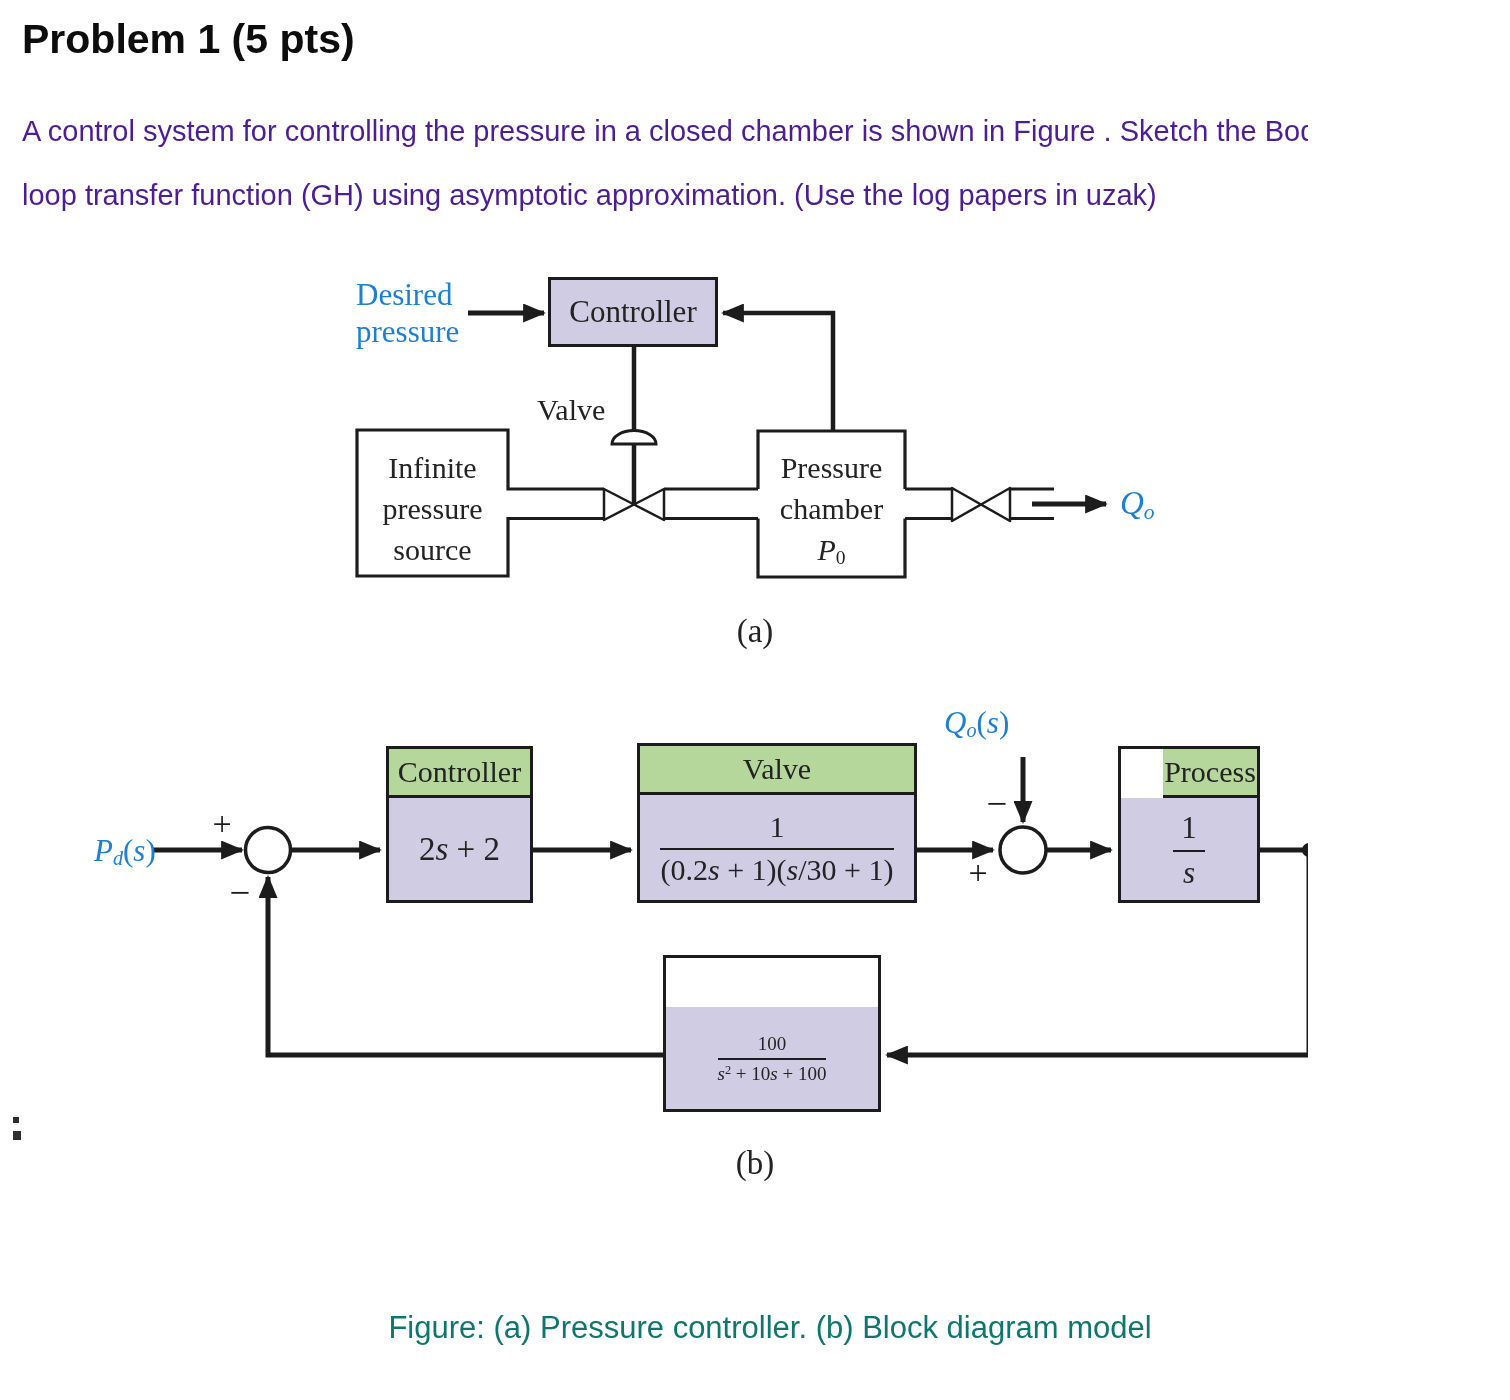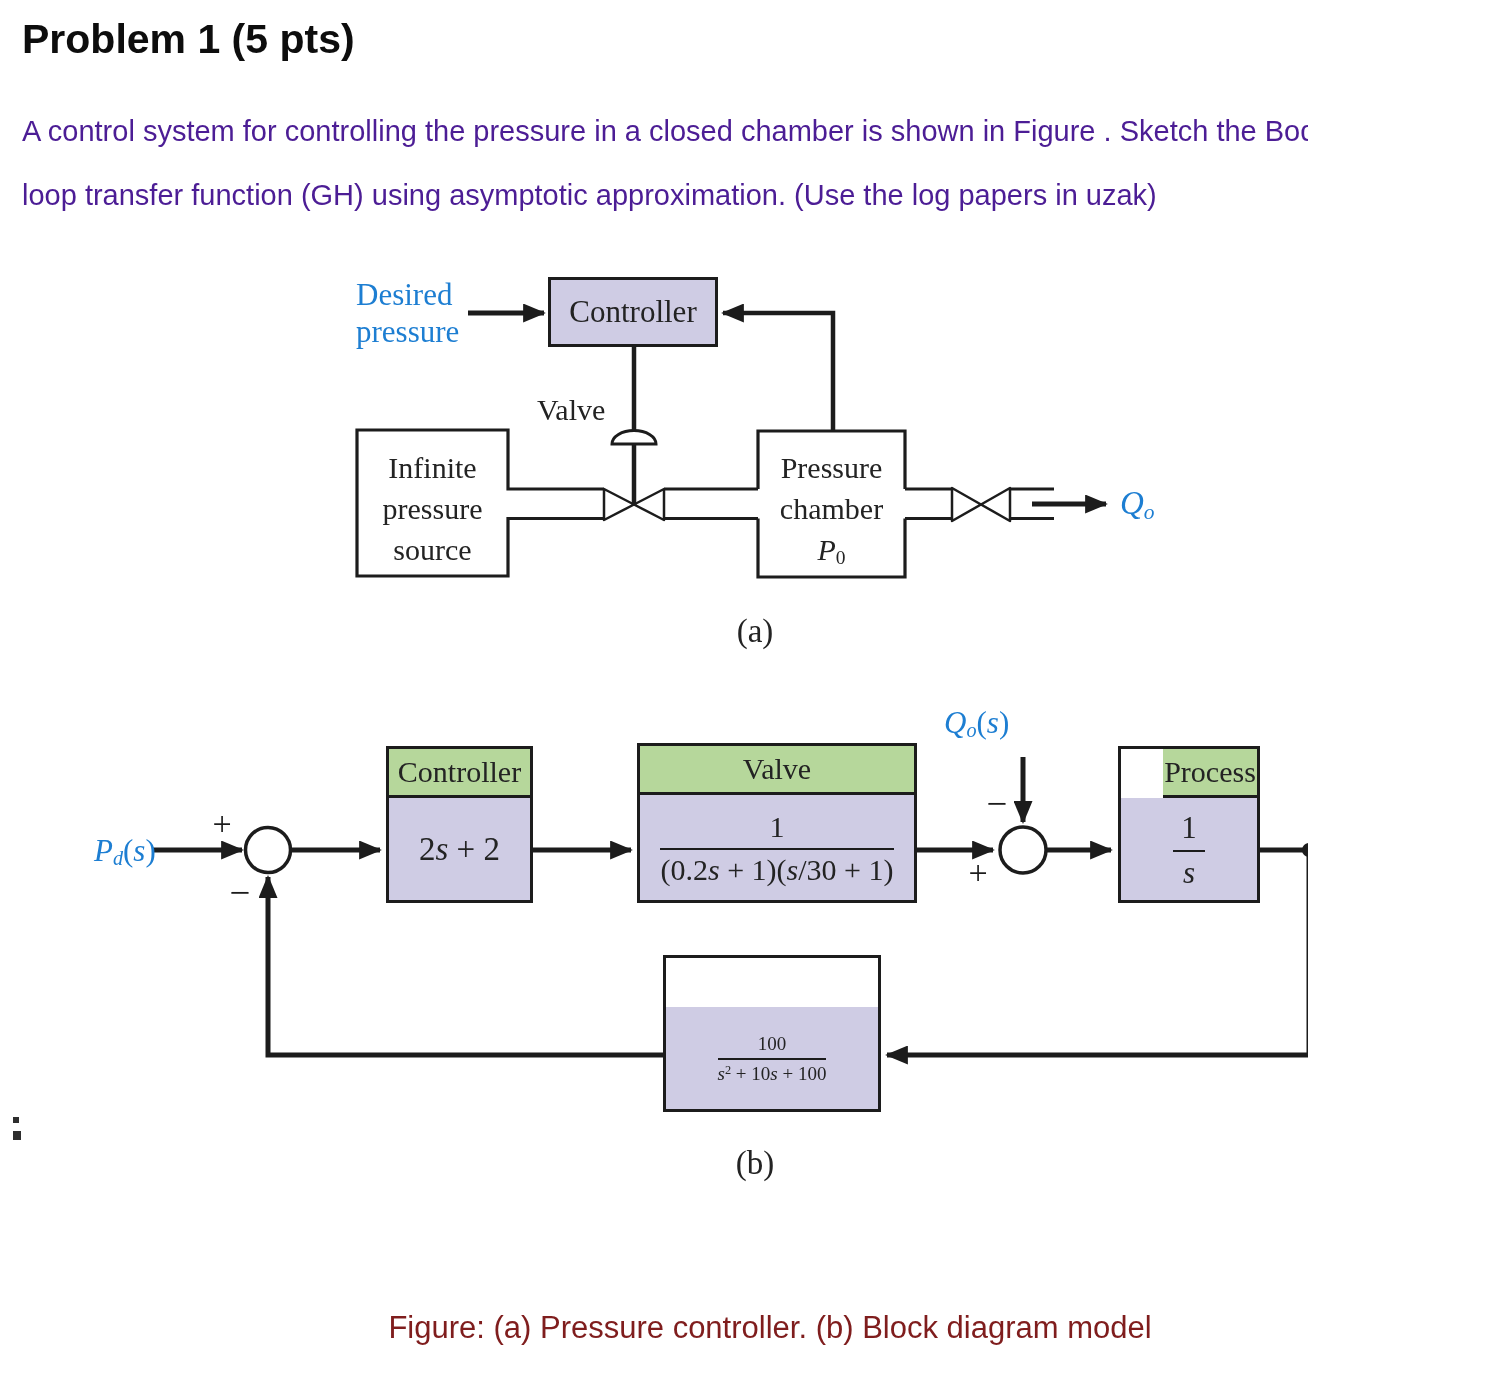--- a/index.html
+++ b/index.html
@@ -5,21 +5,21 @@
   html,body{margin:0;padding:0;background:#ffffff;}
   #canvas{position:relative;width:1308px;height:1400px;background:#fff;overflow:hidden;
           font-family:"Liberation Sans",sans-serif;color:#111;}
   .abs{position:absolute;}
   .ctr{transform:translate(-50%,-50%);}
   .serif{font-family:"Liberation Serif",serif;color:#232323;}
   .blue{color:var(--blue,#1d7ed2);}
   
   #title{left:22px;top:16px;font-size:41px;font-weight:bold;color:#0d0d0d;letter-spacing:0px;}
   #para{left:22px;top:99px;width:1468px;font-size:29px;line-height:64px;color:#4c1d95;}
-  #caption{left:30px;top:1310px;width:1480px;text-align:center;font-size:31px;color:#7f1d1d;}
+  #caption{left:30px;top:1310px;width:1480px;text-align:center;font-size:31px;color:#0f766e;}
   
   .dlabel{font-size:30px;line-height:41px;}
   .siglabel{font-size:31px;line-height:1;}
   .sign{font-size:34px;line-height:1;color:#1c1c1c;font-family:"Liberation Serif",serif;}
   .ablock{background:var(--lav,#cfcce4);border:3px solid #1c1c1c;box-sizing:border-box;
           display:flex;align-items:center;justify-content:center;font-size:31px;}
   .bblock{border:3px solid #1c1c1c;box-sizing:border-box;font-family:"Liberation Serif",serif;color:#232323;}
   .bhead{height:46px;border-bottom:3px solid #1c1c1c;background:var(--green,#b6d79b);
          display:flex;align-items:center;justify-content:center;font-size:30px;}
   .bbody{position:absolute;top:49px;left:0;right:0;bottom:0;background:var(--lav,#cfcce4);

